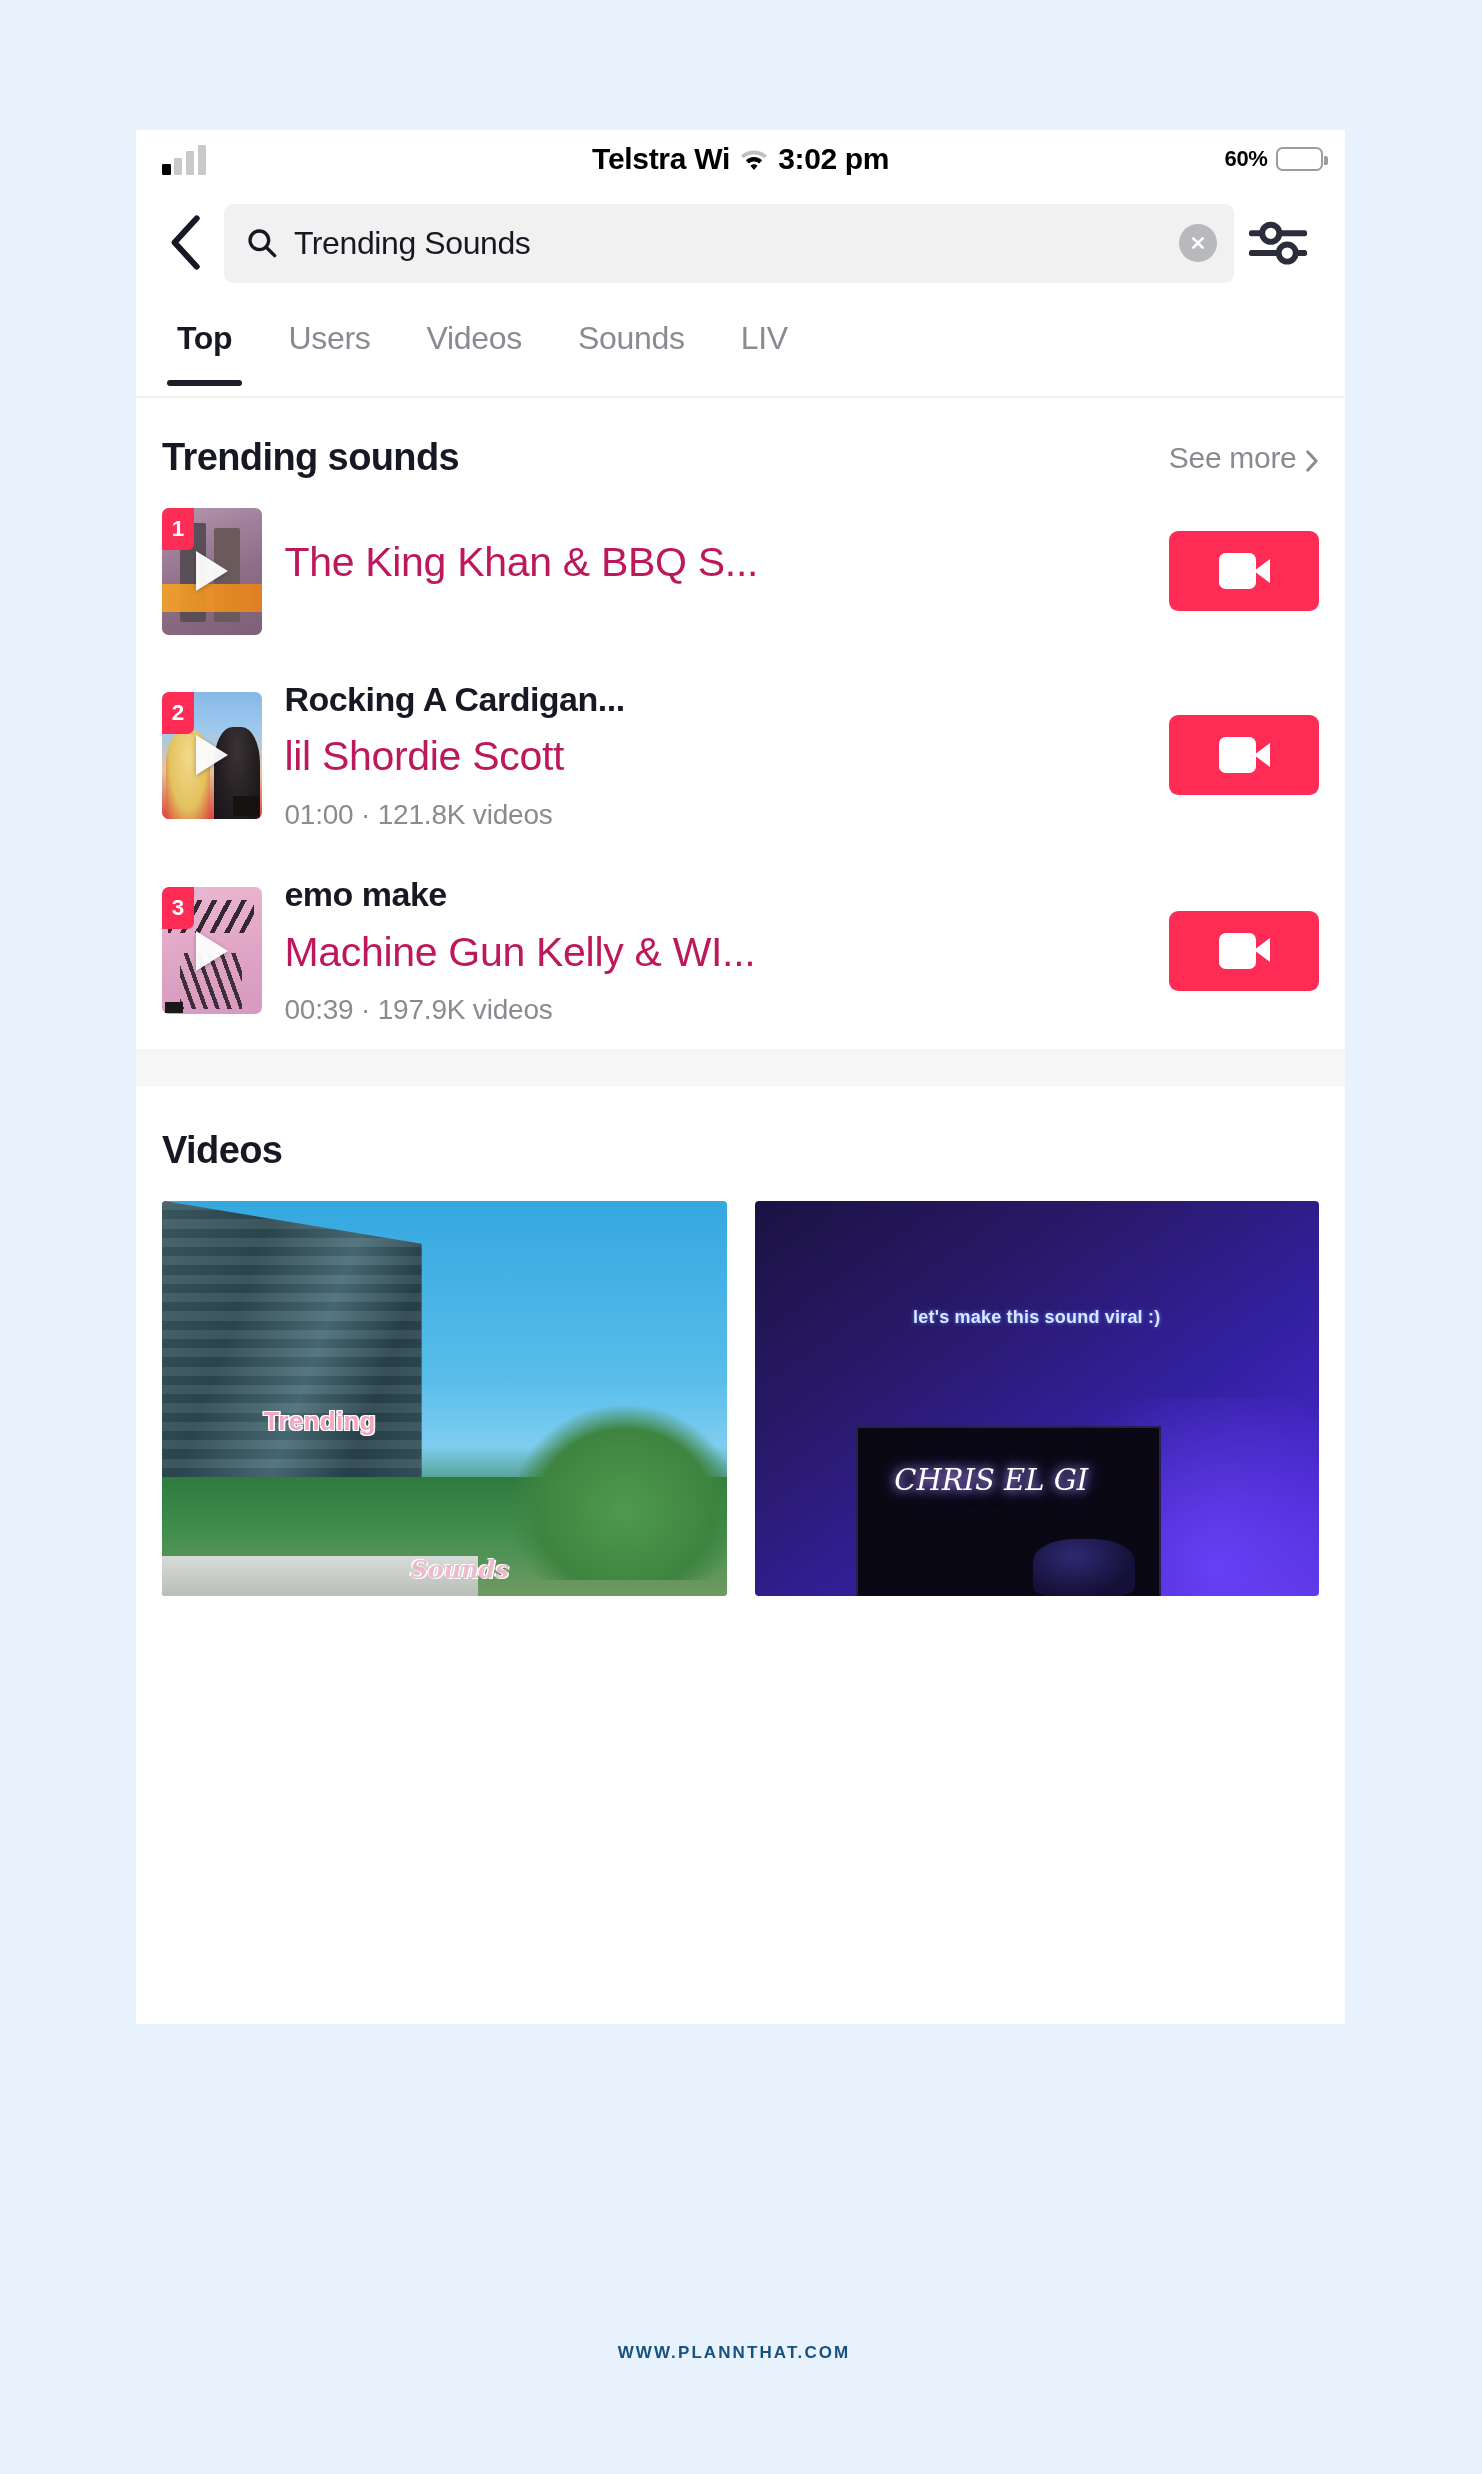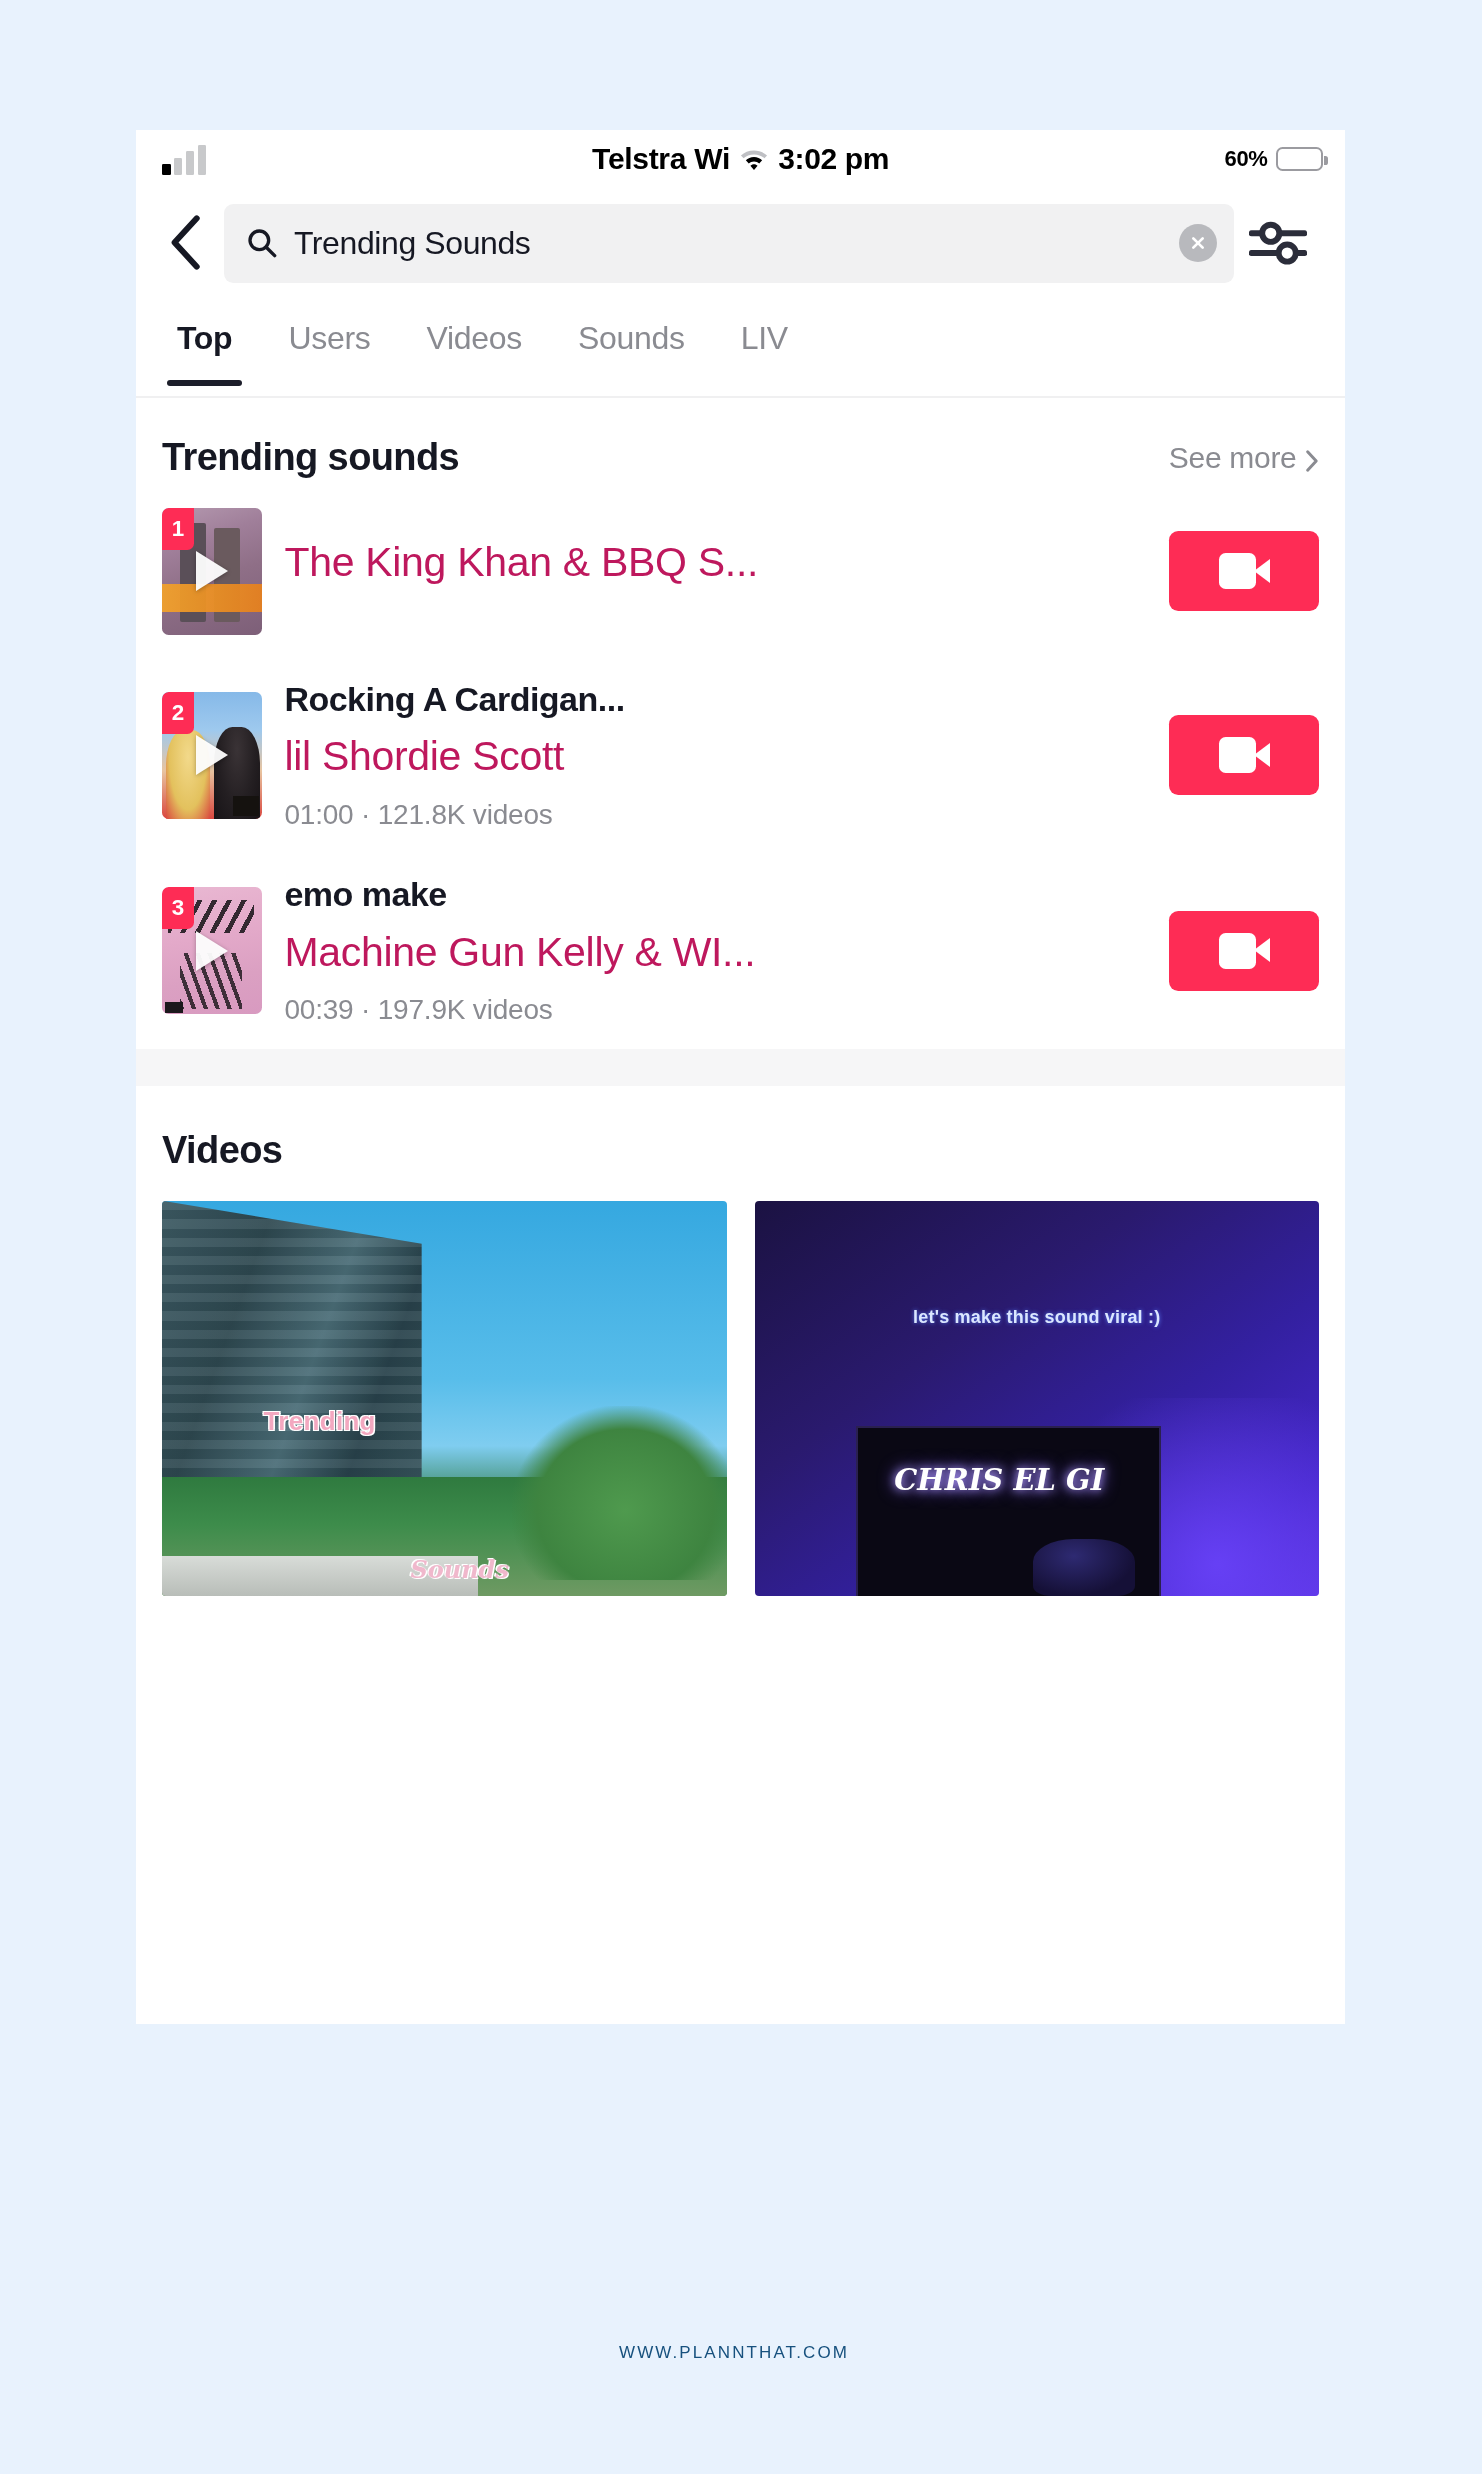--- a/index.html
+++ b/index.html
@@ -263,42 +263,42 @@
     position:absolute; right:-10%; bottom:-10%; width:70%; height:60%;
     background:radial-gradient(circle at 60% 70%, rgba(110,70,255,.8) 0%, rgba(60,30,180,0) 65%);
   }
   .v2-tv {
     position:absolute; left:18%; bottom:0; width:54%; height:43%;
     background:#0a0814; border:2px solid #2a2050; border-bottom:none;
   }
   .v2-neon {
     position:absolute; left:12%; top:22%;
     font-family:"DejaVu Serif", serif;
-    font-style:italic; font-weight:700;
+    font-style:italic; font-weight:400;
     font-size:29px; line-height:30px; color:#ffffff;
     text-shadow:0 0 9.2px #b9a3ff, 0 0 17px #7a5cff;
   }
   .v2-obj {
     position:absolute; right:8%; bottom:0; width:34%; height:34%;
     background:radial-gradient(ellipse at 40% 30%, #2e2a72 0%, #151037 70%);
     border-radius:40% 40% 18% 18%;
   }
   .v2-caption {
     position:absolute; left:0; right:0; top:27%;
     text-align:center;
     font-size:18px; font-weight:700; color:#dbe7ff;
     letter-spacing:0.2px;
     text-shadow:0 0 4px rgba(90,130,255,.9);
   }
 
   
   #watermark {
     position:absolute; left:0; right:14px; top:2343px;
     text-align:center;
-    font-size:17px; font-weight:400;
+    font-size:17px; font-weight:700;
     color:#17517e; letter-spacing:2.1px;
   }
 </style>
 </head>
 <body>
 
 <div id="phone">
 
   <div class="statusbar">
     <div class="sb-signal">

